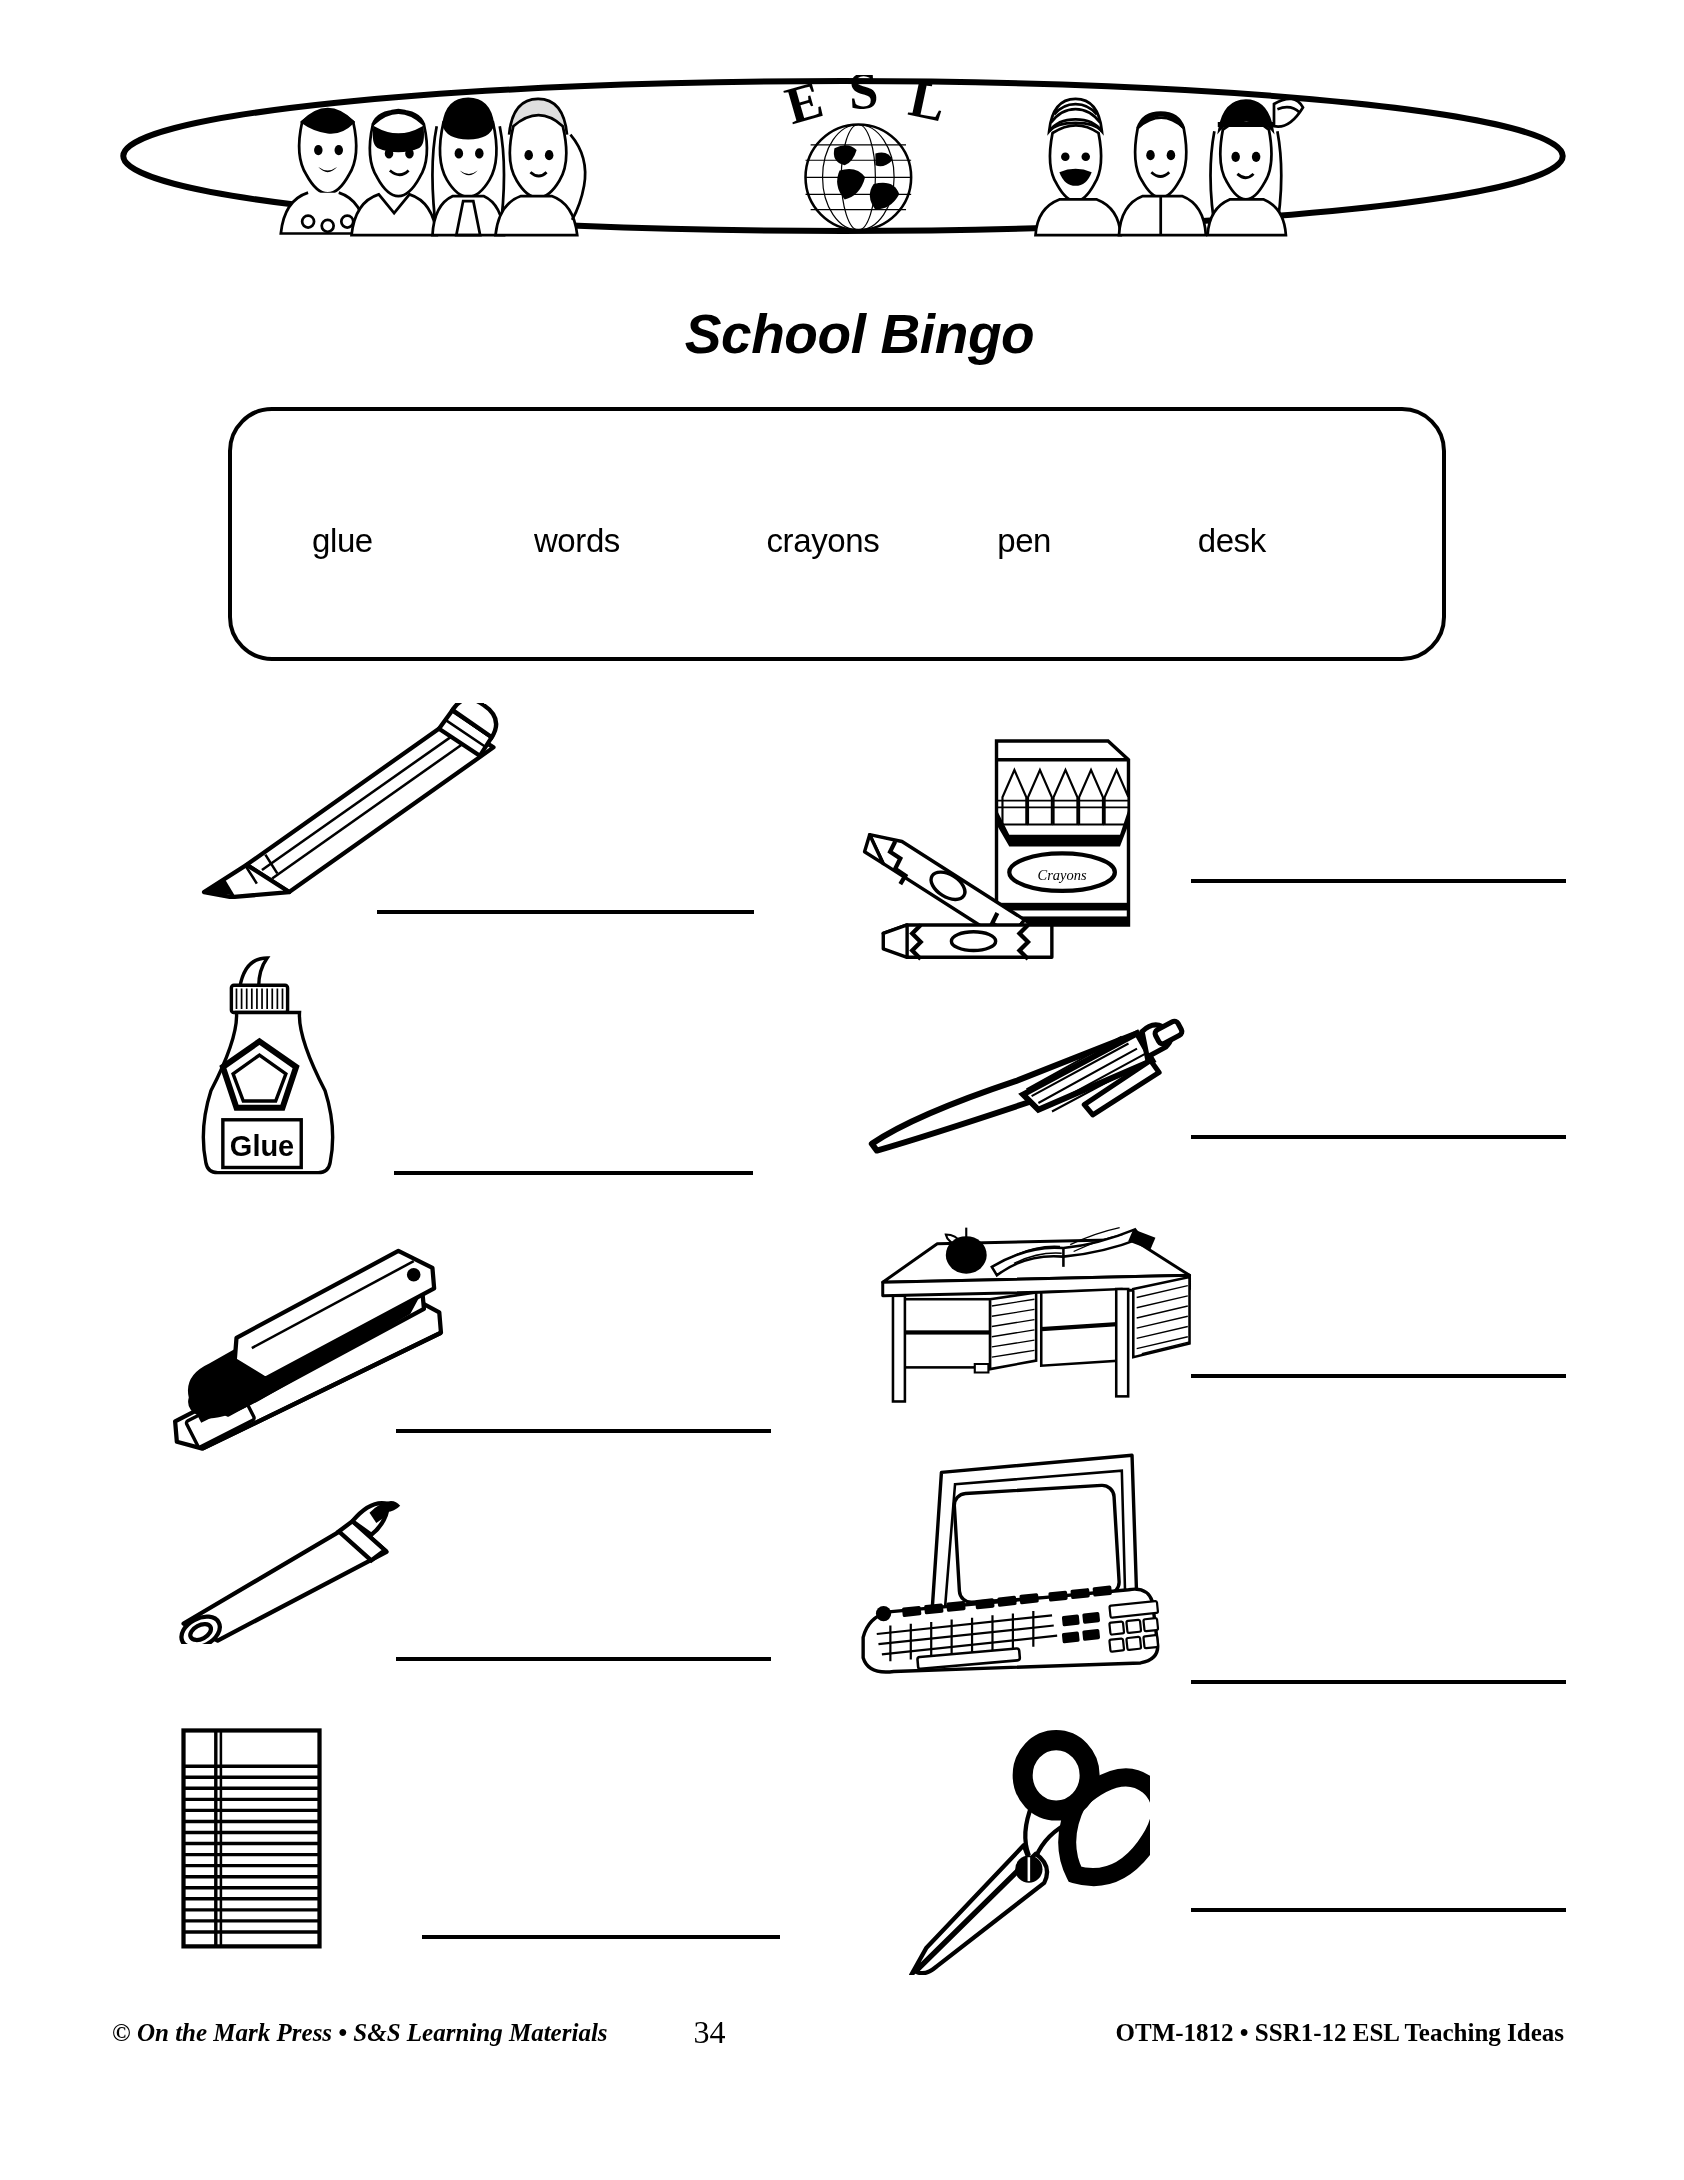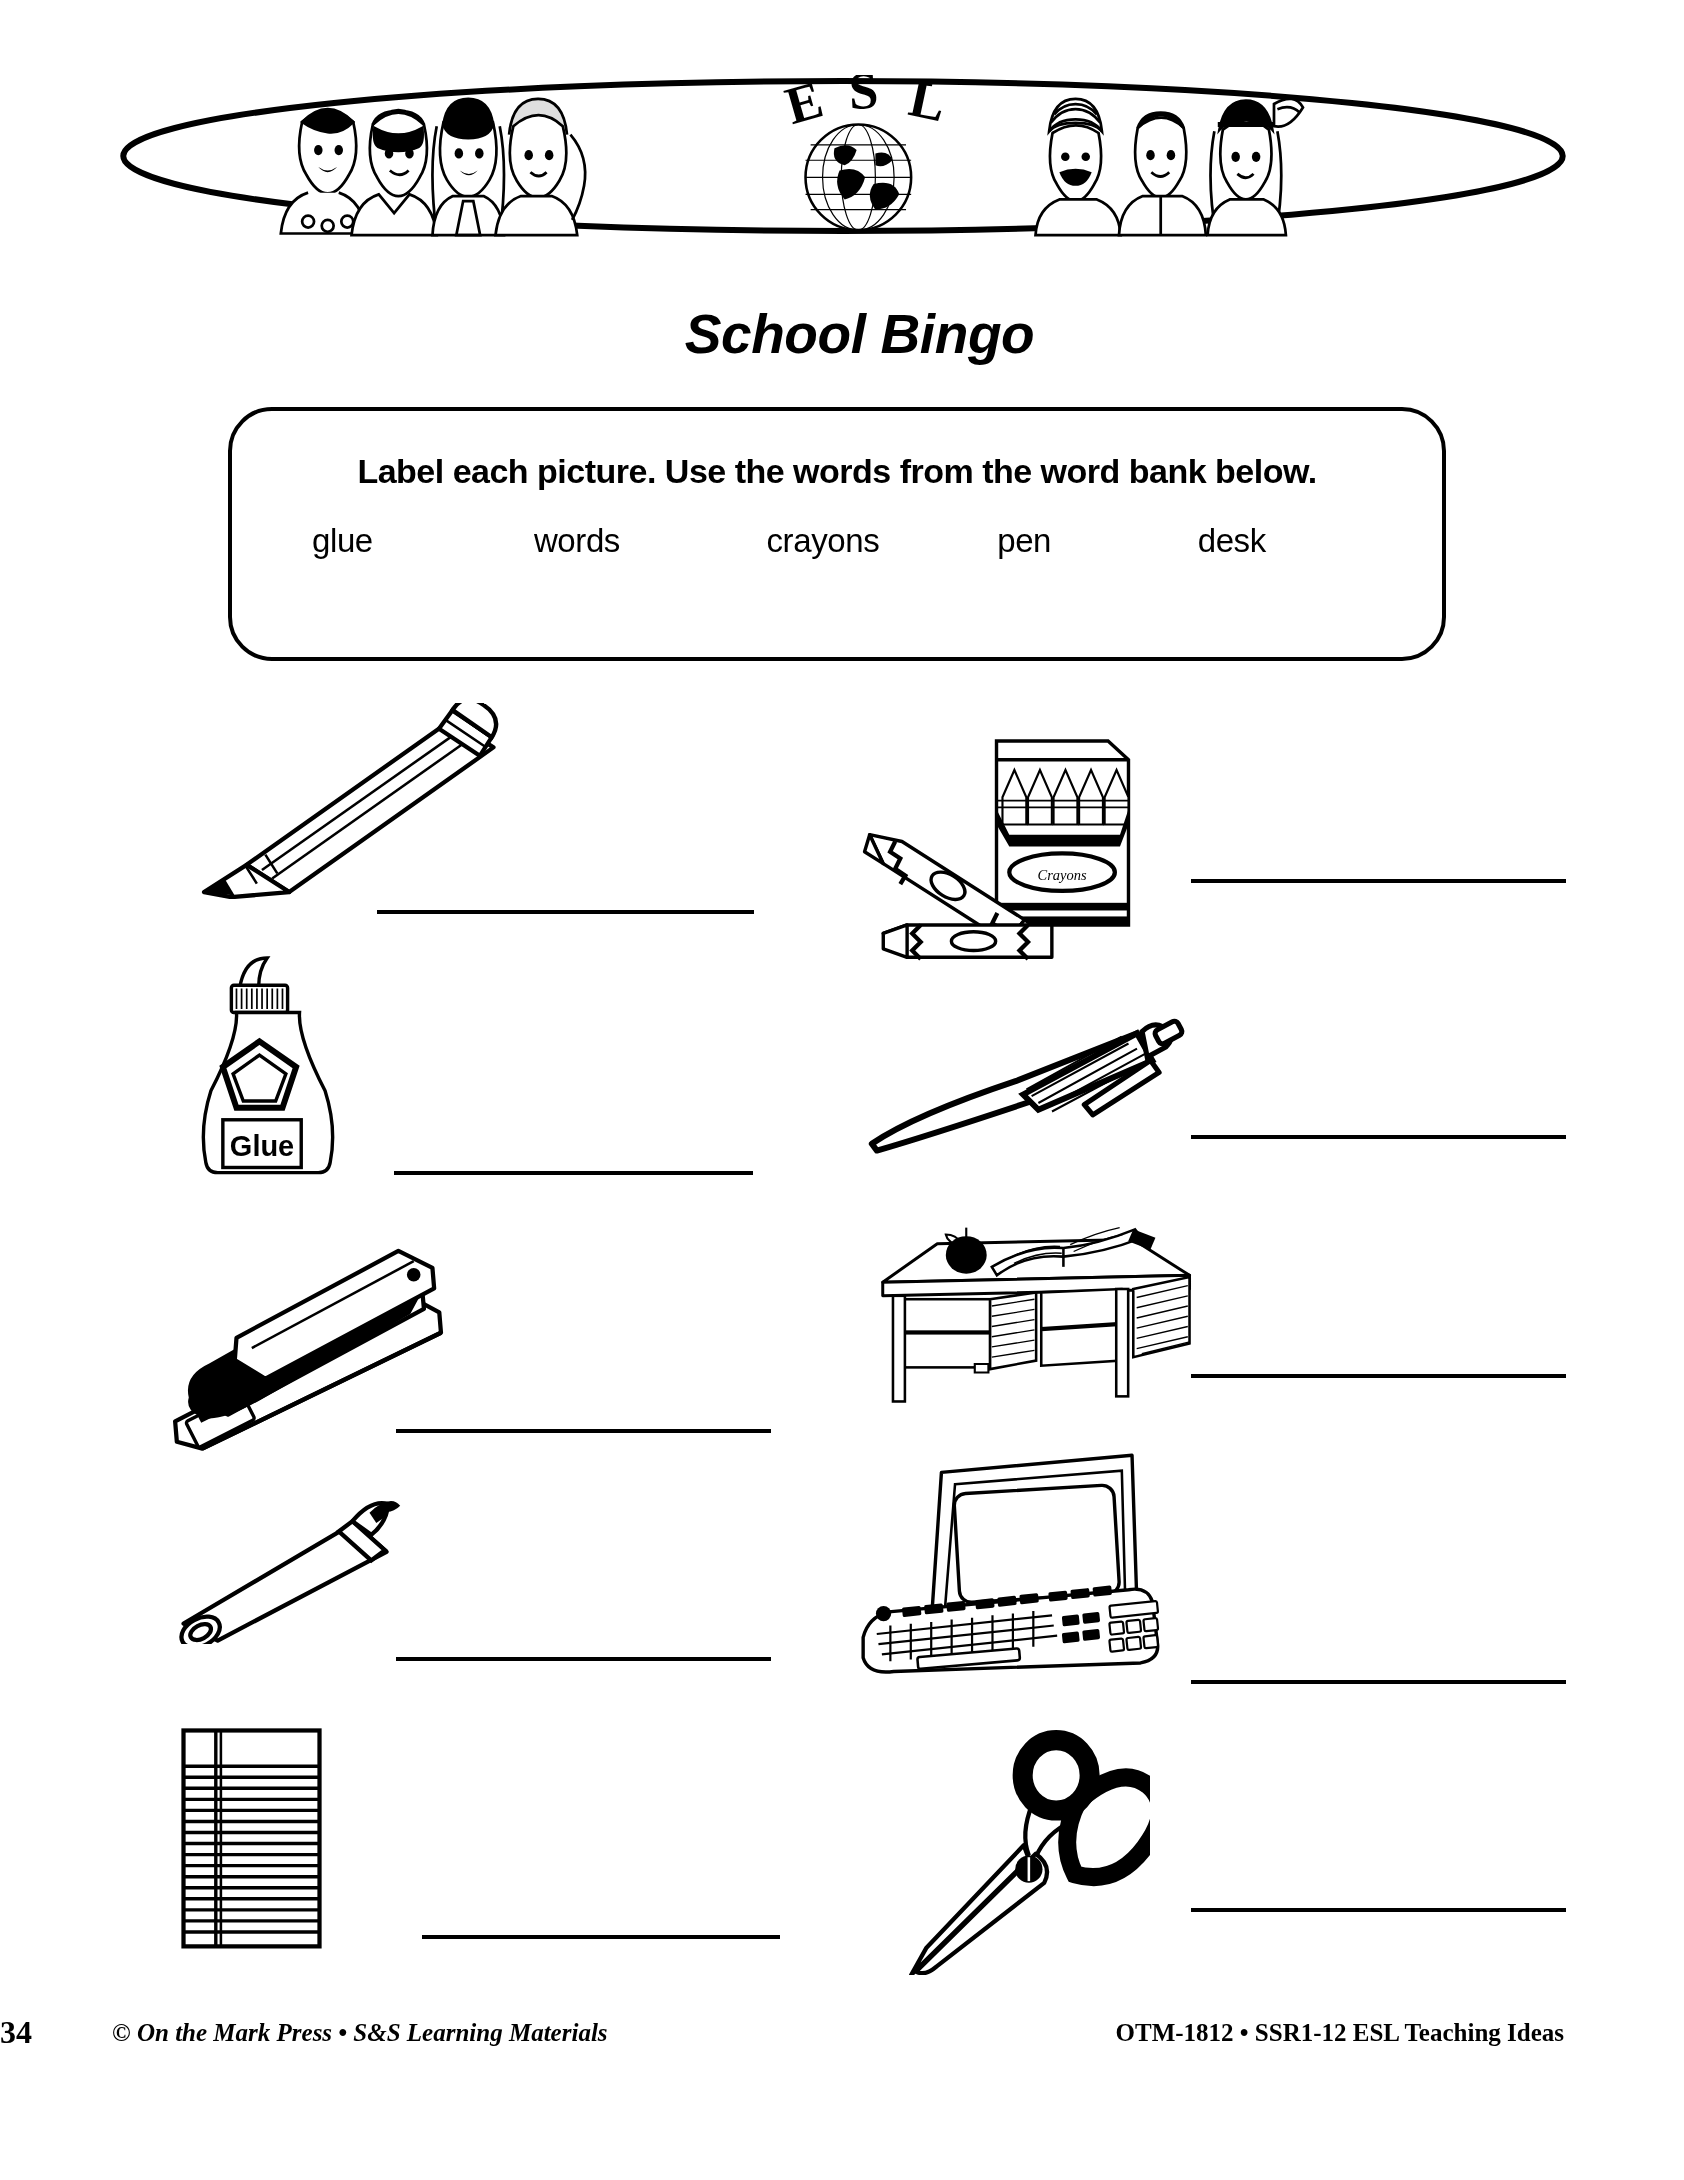--- a/index.html
+++ b/index.html
@@ -64,21 +64,21 @@
     border-bottom:4.3px solid #000;
   }
 
   
   #footer{
     position:absolute;left:0;top:2019px;width:1685px;height:41px;
     font-family:"Liberation Serif",serif;
     font-weight:bold;font-size:25px;
   }
   #footer-left{position:absolute;left:112px;top:0;font-style:italic;}
-  #footer-page{position:absolute;left:0;top:-5.1px;width:1419px;font-size:32px;font-weight:700;}
+  #footer-page{position:absolute;left:0;top:-5.1px;width:1419px;text-align:center;font-size:32px;font-weight:400;}
   #footer-right{position:absolute;right:121px;top:0;}
 </style>
 </head>
 <body>
 
 <div id="logo-banner">
   <svg viewBox="0 0 1700 190" xmlns="http://www.w3.org/2000/svg">
     <ellipse cx="850" cy="95" rx="845" ry="88" fill="none" stroke="#000" stroke-width="7"></ellipse>
 
     <g fill="none" stroke="#000" stroke-width="3.2">
@@ -166,21 +166,20 @@
       <path d="M1304 146 q-24 10 -26 42 h92 q-2 -32 -26 -42 Z" fill="#fff"></path>
       <path d="M1356 34 q24 -14 34 4 q-16 26 -34 22 Z" fill="#fff"></path>
       <path d="M1360 40 q16 -6 26 4" fill="none"></path>
     </g>
   </svg>
 </div>
 
 <div id="page-title">School Bingo</div>
 
 <div id="instruction-box">
-  <div id="instruction-text">Label each picture.  Use the words from the word bank below.</div>
   <div id="word-bank">
     <div class="wb-row">
       <span class="wb-cell wb-c0">glue</span>
       <span class="wb-cell wb-c1">words</span>
       <span class="wb-cell wb-c2">crayons</span>
       <span class="wb-cell wb-c3">pen</span>
       <span class="wb-cell wb-c4">desk</span>
     </div>
   </div>
 </div>

